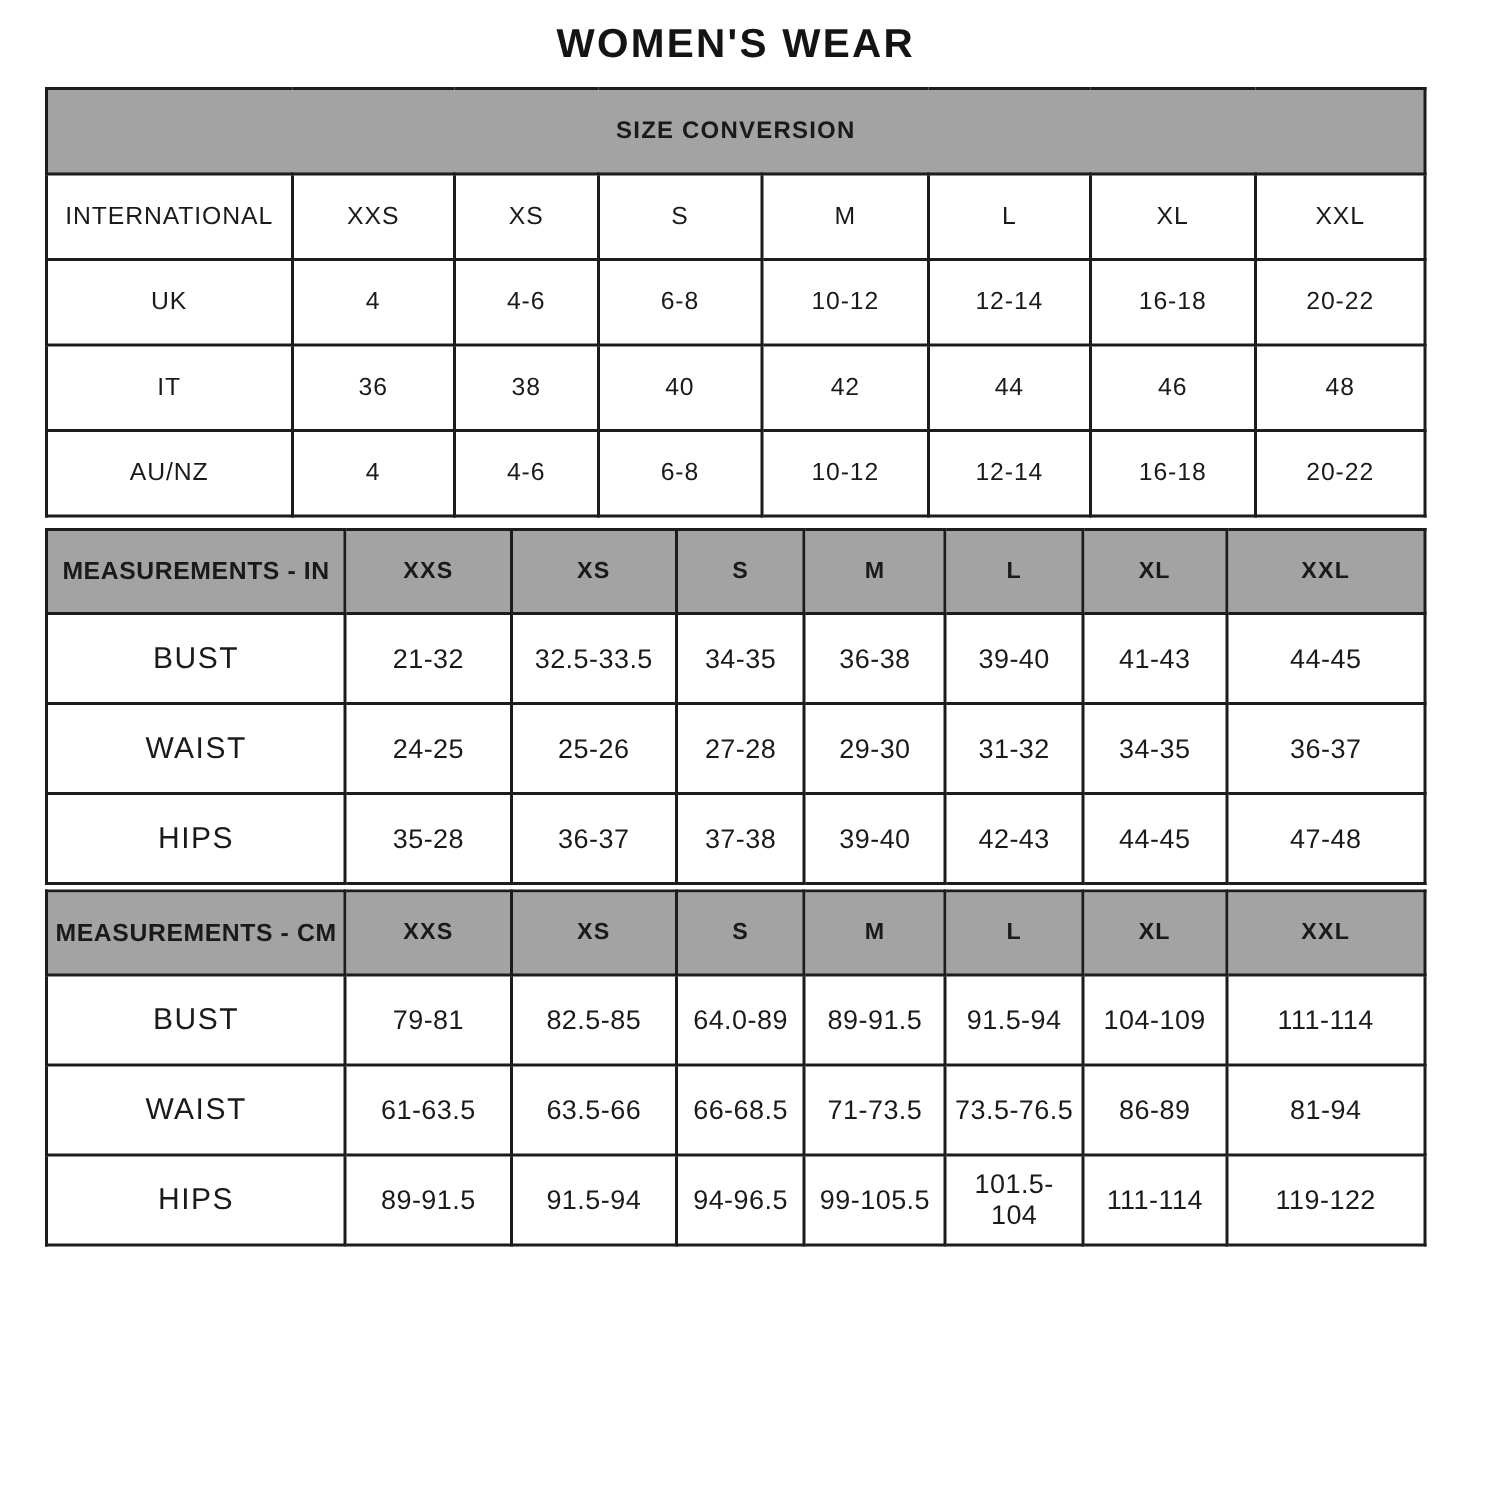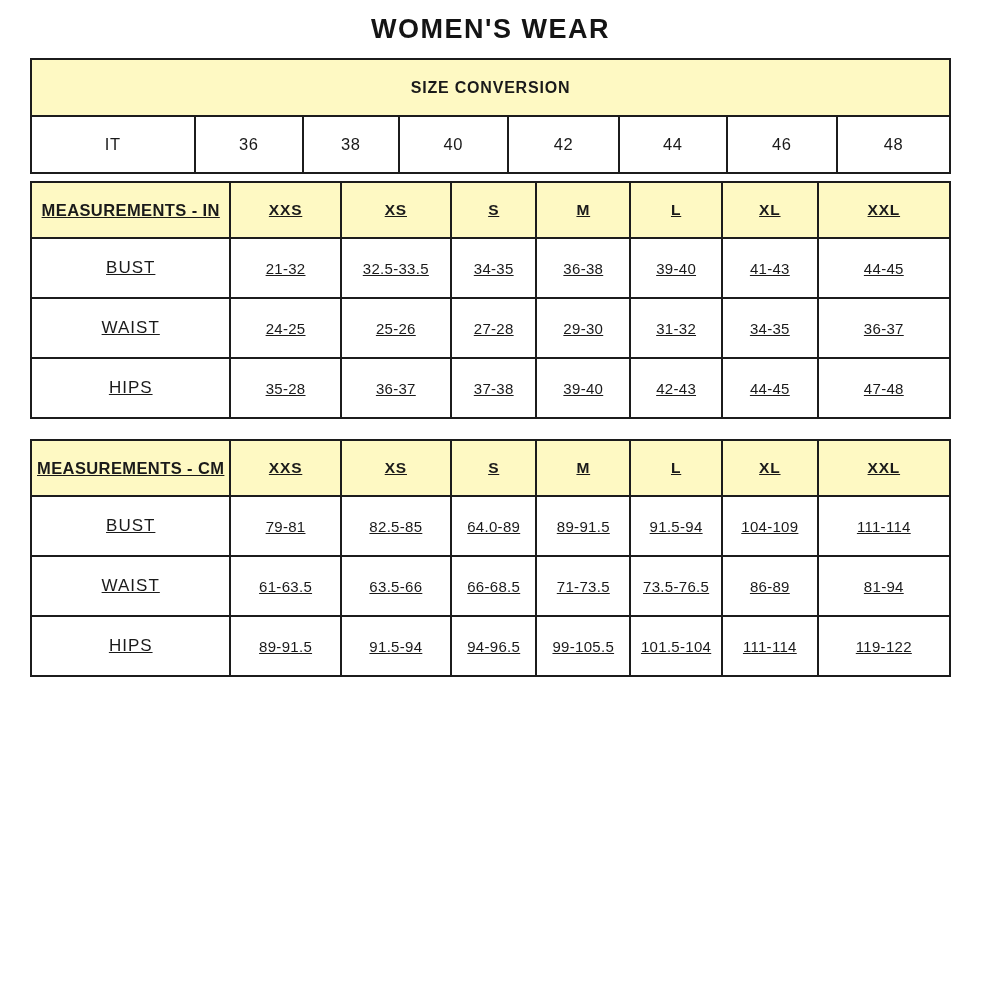--- a/index.html
+++ b/index.html
@@ -32,49 +32,49 @@
   }
   td, th {
     border: 2px solid #1c1c1c;
     text-align: center;
     vertical-align: middle;
     padding: 0 4px;
     font-weight: normal;
     color: #1a1a1a;
     overflow: hidden;
   }
-  .grey { background: #fef9c3; }
+  .grey { background: #a3a3a3; }
   
   .size-table { margin-bottom: 7px; }
   .size-table tr { height: 57px; }
   .size-table .title-cell {
     font-weight: bold;
     font-size: 16px;
     letter-spacing: 0.8px;
   }
   .size-table th.col-hdr, .size-table td {
     font-size: 16.5px;
     letter-spacing: 0.6px;
   }
   
-  .meas-table { margin-bottom: 20px; text-decoration: underline; }
+  .meas-table { margin-bottom: 3px; }
   .meas-table thead tr { height: 56px; }
   .meas-table tbody tr { height: 60px; }
   .meas-table .title-cell {
     font-weight: bold;
     font-size: 16.5px;
     letter-spacing: 0.4px;
   }
   .meas-table th.col-hdr {
     font-weight: bold;
     font-size: 15.5px;
     letter-spacing: 0.8px;
   }
-  .meas-table tbody td { font-size: 15px; letter-spacing: 0.3px; }
-  .meas-table tbody td.row-label { font-size: 17px; letter-spacing: 1px; }
+  .meas-table tbody td { font-size: 18px; letter-spacing: 0.3px; }
+  .meas-table tbody td.row-label { font-size: 20px; letter-spacing: 1px; }
 </style>
 </head>
 <body>
 
 <div class="page">
 
   <div class="page-title">WOMEN'S WEAR</div>
 
   <table class="size-table">
     <colgroup>
@@ -84,32 +84,62 @@
         <col style="width:11.9%">
       <col style="width:12.1%">
         <col style="width:11.7%">
         <col style="width:12.0%">
         <col style="width:12.3%">
     </colgroup>
     <thead>
       <tr>
         <th colspan="8" class="grey title-cell">SIZE CONVERSION</th>
       </tr>
+      <tr>
+        <th class="col-hdr">INTERNATIONAL</th>
+        <th class="col-hdr">XXS</th>
+        <th class="col-hdr">XS</th>
+        <th class="col-hdr">S</th>
+        <th class="col-hdr">M</th>
+        <th class="col-hdr">L</th>
+        <th class="col-hdr">XL</th>
+        <th class="col-hdr">XXL</th>
+      </tr>
     </thead>
     <tbody>
+        <tr>
+          <td class="row-label">UK</td>
+          <td>4</td>
+          <td>4-6</td>
+          <td>6-8</td>
+          <td>10-12</td>
+          <td>12-14</td>
+          <td>16-18</td>
+          <td>20-22</td>
+        </tr>
         <tr>
           <td class="row-label">IT</td>
           <td>36</td>
           <td>38</td>
           <td>40</td>
           <td>42</td>
           <td>44</td>
           <td>46</td>
           <td>48</td>
         </tr>
+        <tr>
+          <td class="row-label">AU/NZ</td>
+          <td>4</td>
+          <td>4-6</td>
+          <td>6-8</td>
+          <td>10-12</td>
+          <td>12-14</td>
+          <td>16-18</td>
+          <td>20-22</td>
+        </tr>
       </tbody>
   </table>
 
   <table class="meas-table">
     <colgroup>
       <col style="width:21.7%">
         <col style="width:12.0%">
         <col style="width:12.0%">
         <col style="width:9.3%">
       <col style="width:10.2%">

